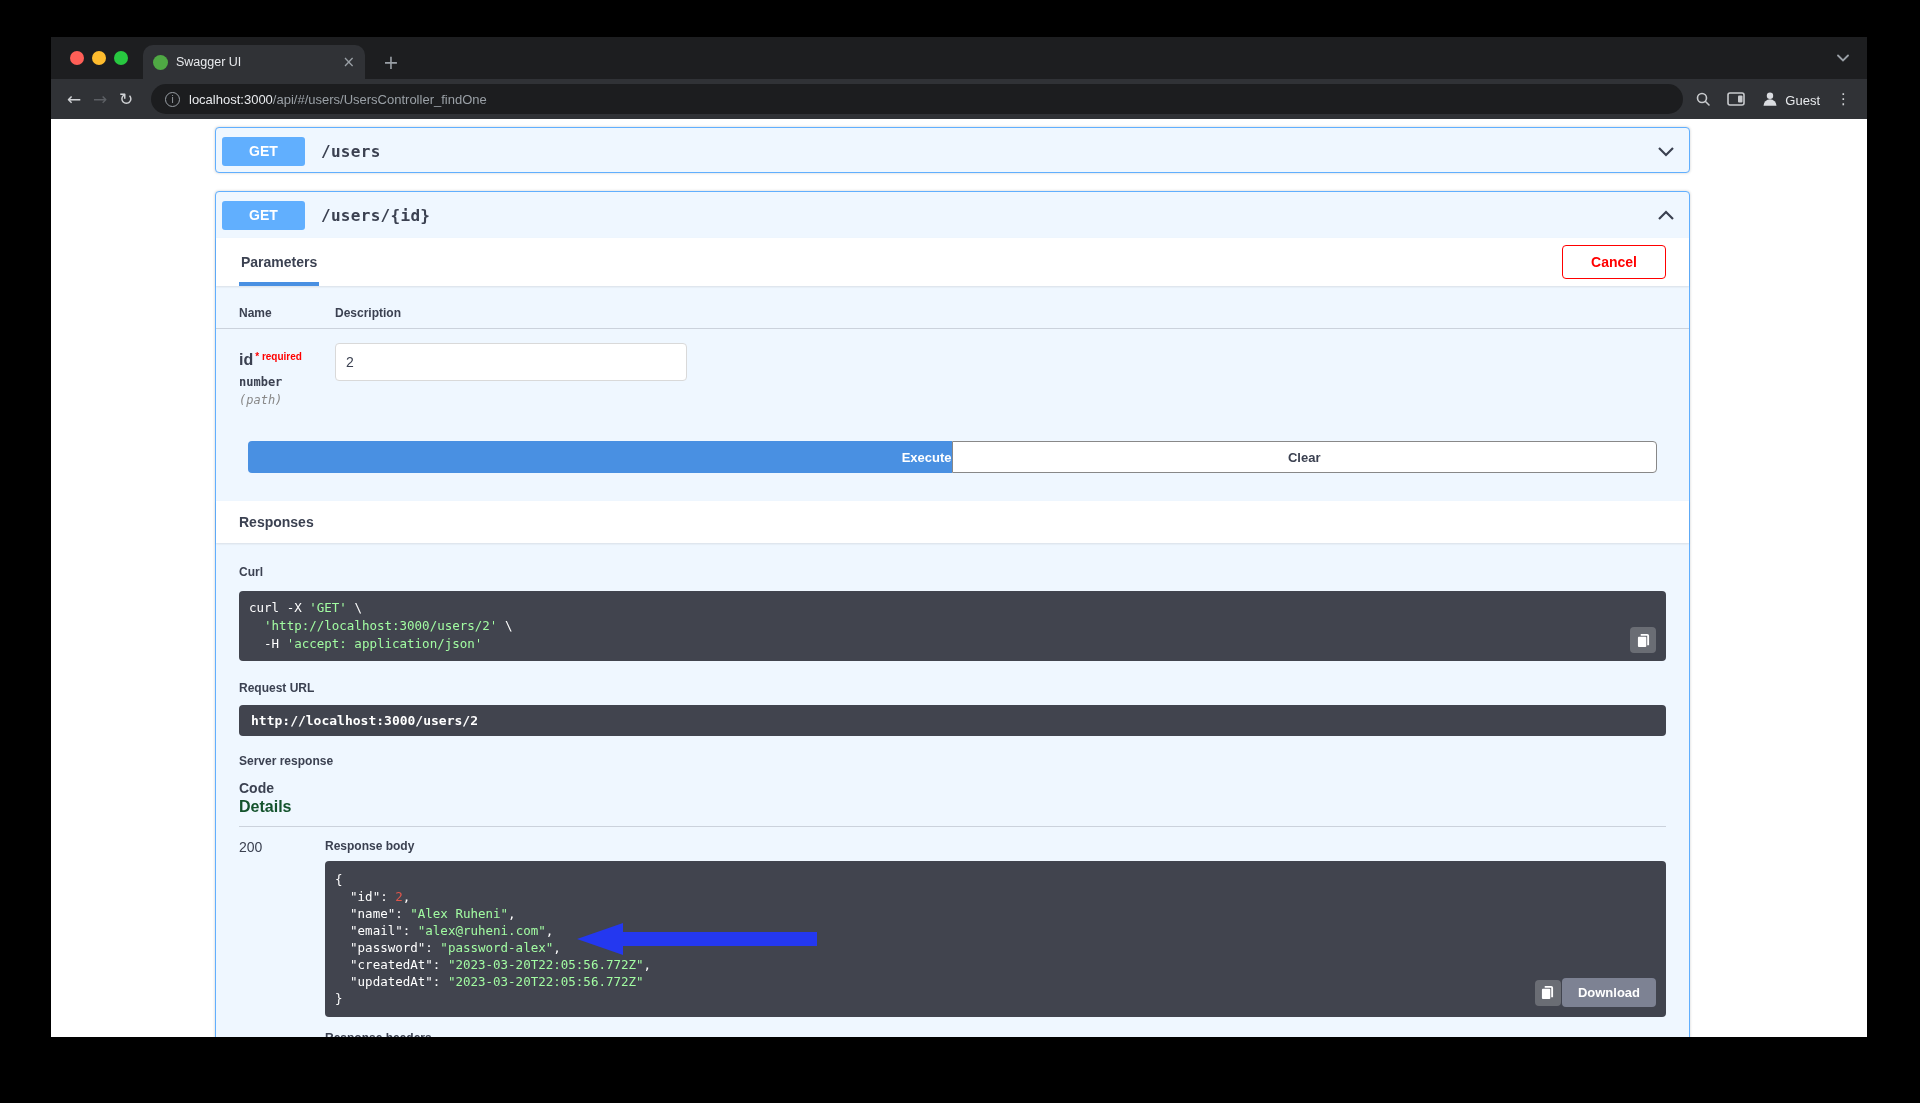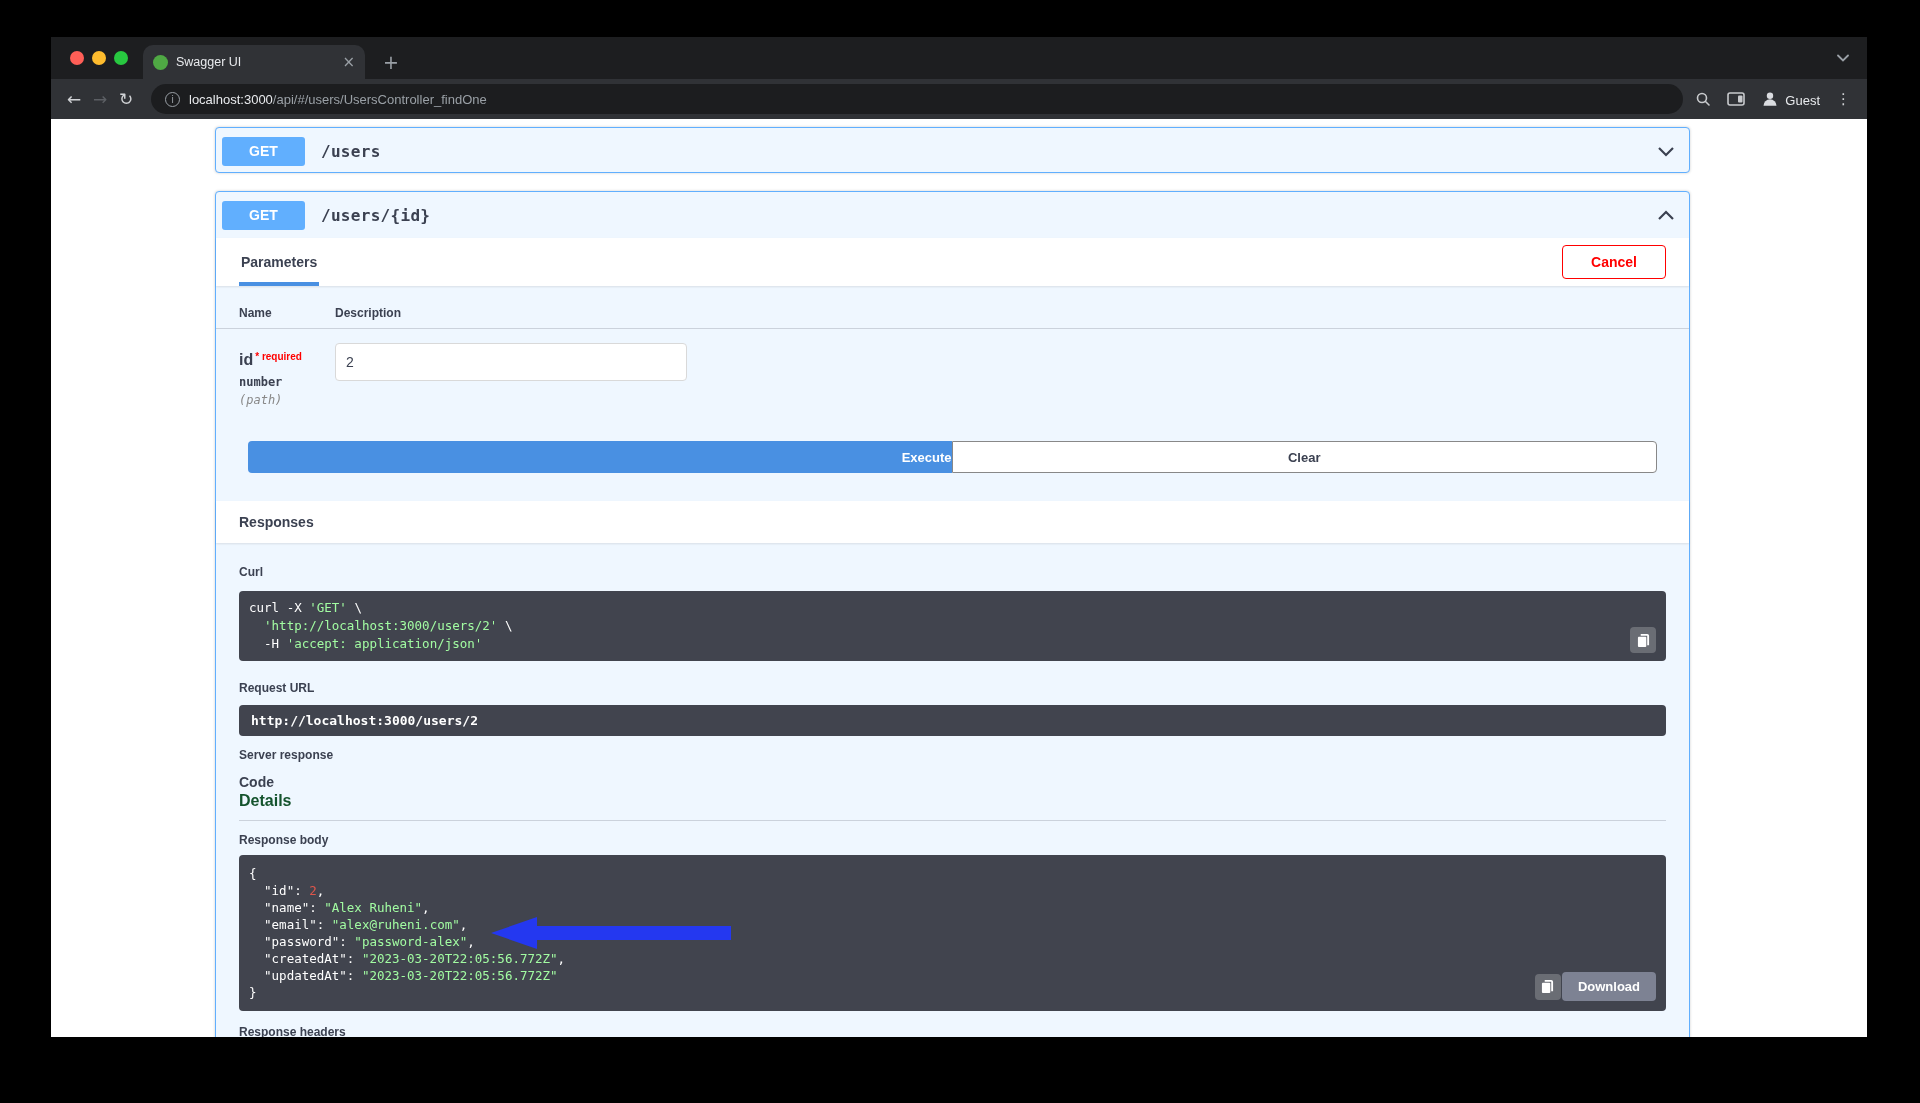--- a/index.html
+++ b/index.html
@@ -63,21 +63,21 @@
   .param-in { margin-top:4px; font-family:"DejaVu Sans Mono",monospace; font-size:12px; font-style:italic; color:#888; }
   .param-input { width:352px; height:38px; border:1px solid #d9d9d9; border-radius:4px; padding:0 10px; font-size:14px; color:#3b4151; background:#fff; outline:none; font-family:"Liberation Sans",sans-serif; }
 
   .execute-row { display:flex; margin:34px 32px 0; }
   .btn-execute { flex:1; height:32px; background:#4990e2; color:#fff; font-weight:bold; font-size:13px; border:none; border-radius:4px 0 0 4px; cursor:pointer; font-family:"Liberation Sans",sans-serif;text-align:right; }
   .btn-clear { flex:1; height:32px; background:#fff; color:#3b4151; font-weight:bold; font-size:13px; border:1px solid #888; border-radius:0 4px 4px 0; cursor:pointer; font-family:"Liberation Sans",sans-serif; }
 
   .responses-wrapper { padding:22px 23px 0; }
   .mini-label { font-size:12px; font-weight:bold; color:#3b4151; }
   .label-requrl { margin-top:20px; }
-  .label-server { margin-top:12px; }
+  .label-server { margin-top:18px; }
 
   .code-block { background:#41444e; border-radius:4px; position:relative; color:#fff; font-family:"DejaVu Sans Mono",monospace; }
   .code-lines { white-space:pre; }
   .curl-block { margin-top:12px; padding:8px 10px; font-size:12.5px; line-height:18px; }
   .body-block { margin-top:8px; padding:10px; font-size:12.5px; line-height:17px; }
   .tok-p { color:#ffffff; }
   .tok-s { color:#a2fca2; }
   .tok-n { color:#e0564b; }
 
   .copy-btn { width:26px; height:26px; border:none; border-radius:4px; background:rgba(255,255,255,.22); display:flex; align-items:center; justify-content:center; cursor:pointer; }
@@ -232,20 +232,21 @@
           <div class="request-url-bar">http://localhost:3000/users/2</div>
 
           <div class="mini-label label-server">Server response</div>
 
           <div class="resp-head">
             <span class="code-col code-h">Code</span>
             <span class="details-h">Details</span>
           </div>
 
           <div class="resp-row">
+            <div class="code-col status-code">200</div>
             <div class="details-cell">
               <div class="mini-label">Response body</div>
               <div class="code-block body-block">
                 <div id="body-code" class="code-lines"><div><span class="tok-p">{</span></div><div><span class="tok-p">  "id": </span><span class="tok-n">2</span><span class="tok-p">,</span></div><div><span class="tok-p">  "name": </span><span class="tok-s">"Alex Ruheni"</span><span class="tok-p">,</span></div><div><span class="tok-p">  "email": </span><span class="tok-s">"alex@ruheni.com"</span><span class="tok-p">,</span></div><div><span class="tok-p">  "password": </span><span class="tok-s">"password-alex"</span><span class="tok-p">,</span></div><div><span class="tok-p">  "createdAt": </span><span class="tok-s">"2023-03-20T22:05:56.772Z"</span><span class="tok-p">,</span></div><div><span class="tok-p">  "updatedAt": </span><span class="tok-s">"2023-03-20T22:05:56.772Z"</span></div><div><span class="tok-p">}</span></div></div>
                 <svg class="annotation-arrow" viewBox="0 0 240 38">
                   <polygon points="0,19 46,3 46,12 240,12 240,26 46,26 46,35" fill="#2438f0"></polygon>
                 </svg>
                 <div class="block-controls">
                   <button class="copy-btn">
                     <svg width="13" height="15" viewBox="0 0 14 16">

